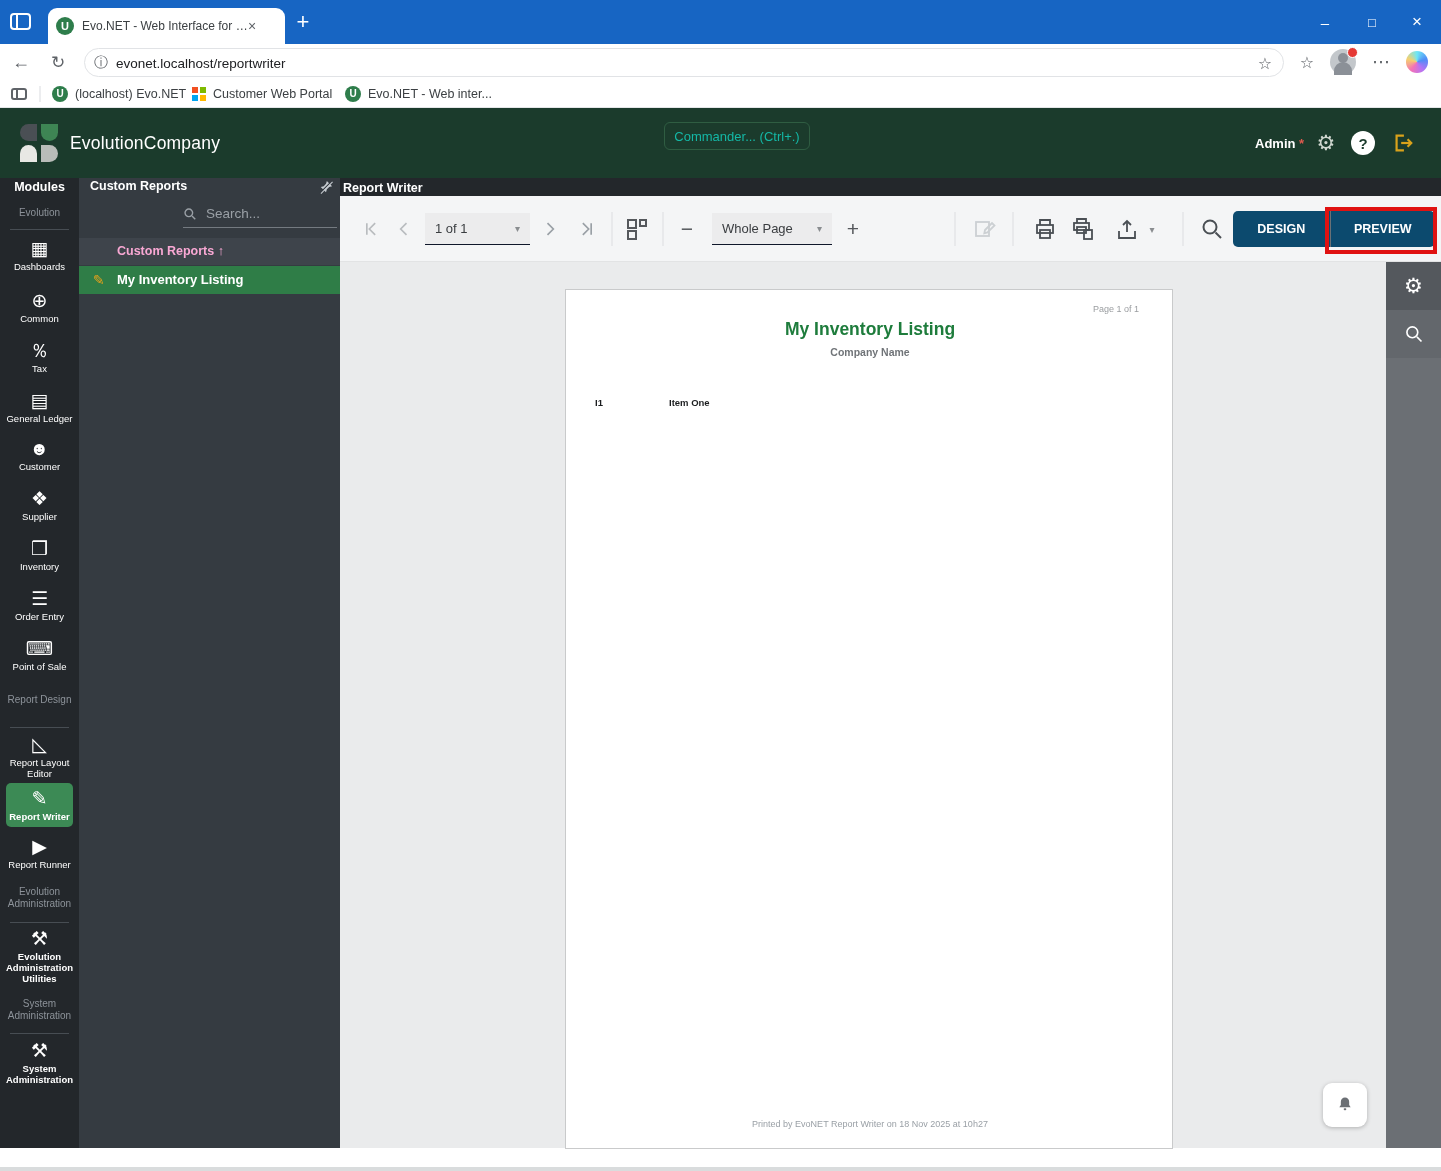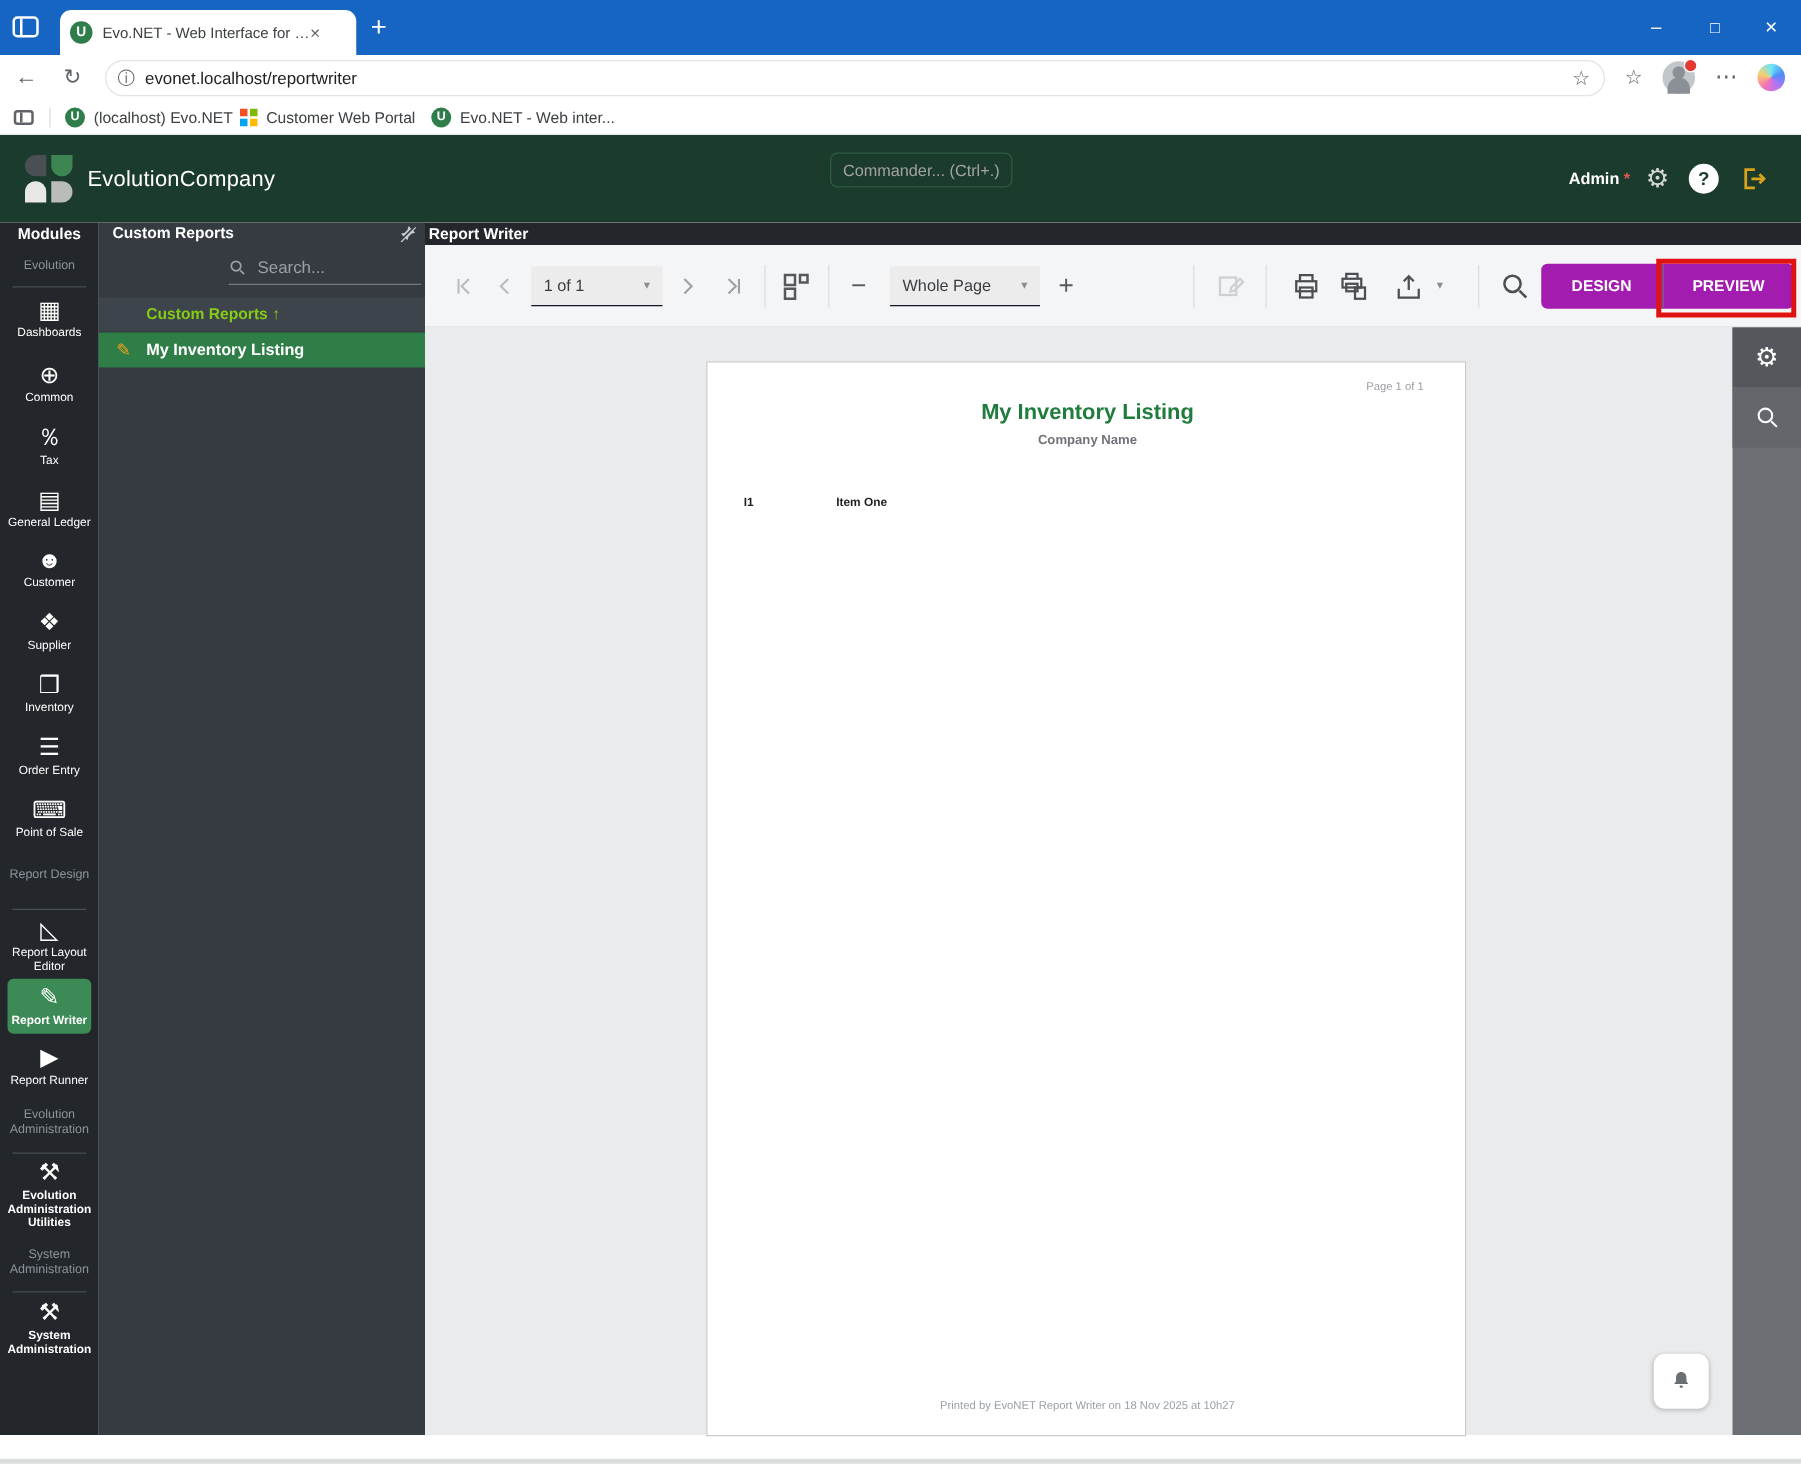--- a/index.html
+++ b/index.html
@@ -20,55 +20,55 @@
   #urltext{font-size:13.5px;color:#202124;}
   #bookbar{left:0;top:80px;width:1441px;height:28px;background:#fff;border-bottom:1px solid #e4e6e8;box-sizing:border-box;}
   .bmk{display:flex;align-items:center;gap:7px;font-size:12.5px;color:#3c4043;}
   .mslogo{width:14px;height:14px;display:grid;grid-template-columns:6px 6px;grid-template-rows:6px 6px;gap:2px;}
   .mslogo i{display:block;}
   
   #appheader{left:0;top:108px;width:1441px;height:70px;background:#1b3b2c;}
   #applogo{left:20px;top:16px;width:38px;height:38px;display:grid;grid-template-columns:17px 17px;grid-template-rows:17px 17px;gap:4px;}
   #applogo b{display:block;position:relative;}
   #company{font-size:17.5px;color:#fff;font-weight:400;letter-spacing:.2px;}
-  #commander{left:664px;top:14px;width:146px;height:28px;border:1px solid #2f5d42;border-radius:6px;color:#a3a3a3;font-size:13px;display:flex;align-items:center;justify-content:center;box-sizing:border-box;}
+  #commander{left:664px;top:14px;width:146px;height:28px;border:1px solid #2f5d42;border-radius:6px;color:#14b8a6;font-size:13px;display:flex;align-items:center;justify-content:center;box-sizing:border-box;}
   #admin{color:#fff;font-size:13px;font-weight:bold;}
   #admin .flag{color:#e05a4e;}
   #helpbtn{width:24px;height:24px;border-radius:50%;background:#fff;color:#1b3b2c;font-weight:bold;font-size:15px;display:flex;align-items:center;justify-content:center;}
   
   #rail{left:0;top:178px;width:79px;height:970px;background:#23272b;color:#fff;}
   #rail .railtitle{font-size:12.5px;font-weight:bold;text-align:center;line-height:18px;}
   .seclabel{width:79px;text-align:center;color:#8d939a;font-size:10px;line-height:12px;}
   .raildiv{left:10px;width:59px;height:1px;background:#474d53;}
   .mod-item{left:0;width:79px;text-align:center;cursor:pointer;}
   .mod-ico{display:block;font-size:19px;line-height:22px;color:#fff;}
   .mod-label{display:block;font-size:9.5px;line-height:11px;color:#fff;padding:1px 2px 0;}
   .mod-sel{left:6px;width:67px;border-radius:5px;background:#3c8a55;padding:5px 0;}
   
   #panel{left:79px;top:178px;width:261px;height:970px;background:#353b41;}
   #panel .phead{left:0;top:0;width:261px;height:18px;}
   #panel .ptitle{left:11px;top:1px;font-size:12.5px;font-weight:bold;color:#fff;}
   #searchwrap{left:104px;top:22px;width:154px;height:27px;border-bottom:1px solid #747a80;display:flex;align-items:center;gap:7px;}
   #searchwrap input{background:transparent;border:none;outline:none;color:#cfd3d7;font-size:13.5px;width:115px;font-family:inherit;}
   #searchwrap input::placeholder{color:#9aa0a6;opacity:1;}
-  #listheader{left:0;top:60px;width:295px;height:27px;background:#3e444b;color:#84cc16;font-size:12.5px;font-weight:bold;line-height:27px;}
+  #listheader{left:0;top:60px;width:295px;height:27px;background:#3e444b;color:#f9a8d4;font-size:12.5px;font-weight:bold;line-height:27px;}
   #listheader span{margin-left:38px;}
   #selrow{left:0;top:88px;width:261px;height:28px;background:#2f7d47;color:#fff;font-size:13px;font-weight:bold;line-height:28px;cursor:pointer;}
   #selrow .pencil{position:absolute;left:14px;top:0;color:#eaa21a;font-size:14px;}
   #selrow .rowlabel{margin-left:38px;}
   
   #main{left:340px;top:178px;width:1101px;height:970px;background:#eaebec;}
   #darktab{left:0;top:0;width:1101px;height:18px;background:#23272b;}
   #darktab .tabname{margin-left:3px;font-size:12.5px;font-weight:bold;color:#fff;line-height:18px;display:inline-block;}
   #rvtoolbar{left:0;top:18px;width:1101px;height:66px;background:#f4f5f6;border-bottom:1px solid #e2e3e4;box-sizing:border-box;}
   .tdiv{width:1px;height:34px;background:#dcdddf;}
   .tbox{height:32px;background:#ececed;border-bottom:1px solid #0f172a;box-sizing:border-box;display:flex;align-items:center;justify-content:space-between;padding:0 10px;font-size:13px;color:#3a3d40;cursor:pointer;}
   .caret{color:#8a8d90;font-size:10px;}
   .tglyph{color:#55585c;font-size:21px;cursor:pointer;}
-  #segment{height:36px;background:#a21caf;border-radius:5px;display:flex;overflow:hidden;}
+  #segment{height:36px;background:#0c4a6e;border-radius:5px;display:flex;overflow:hidden;}
   #segment .segbtn{color:#fff;font-size:12.5px;font-weight:bold;display:flex;align-items:center;justify-content:center;cursor:pointer;}
   #annot{border:4px solid #e01212;box-sizing:border-box;pointer-events:none;}
   
   #viewer{left:0;top:84px;width:1101px;height:886px;background:#eaebec;}
   #docpage{left:225px;top:27px;width:608px;height:860px;background:#fff;border:1px solid #c9cacb;box-sizing:border-box;}
   #pg-pageno{right:33px;top:14px;font-size:9px;color:#9a9da0;}
   #pg-title{left:0;top:29px;width:608px;text-align:center;font-size:17.5px;font-weight:bold;color:#1e7c3c;}
   #pg-sub{left:0;top:56px;width:608px;text-align:center;font-size:10.5px;font-weight:bold;color:#707478;}
   .pg-row{font-size:9.5px;font-weight:bold;color:#1c1e20;}
   #pg-footer{left:0;top:829px;width:608px;text-align:center;font-size:9px;color:#9aa0a6;}

